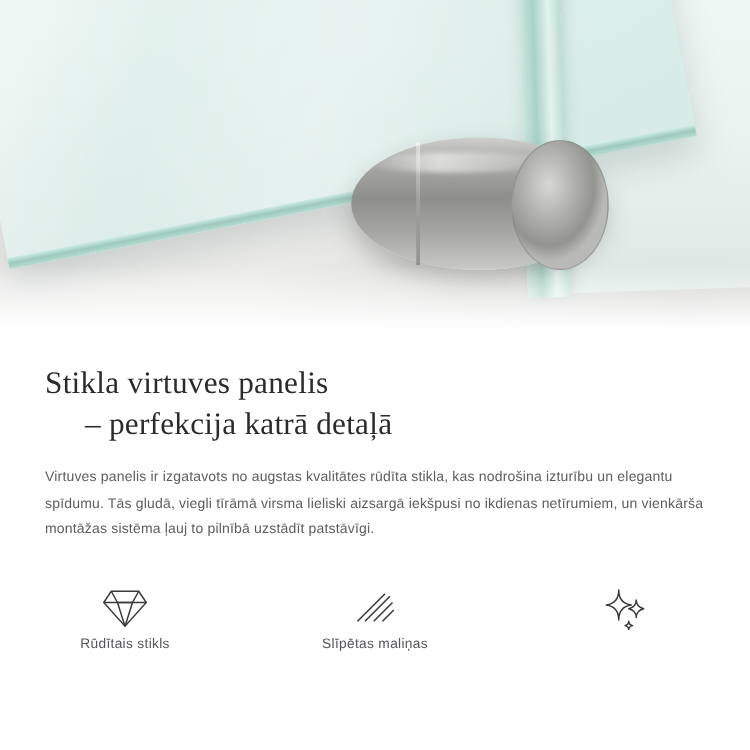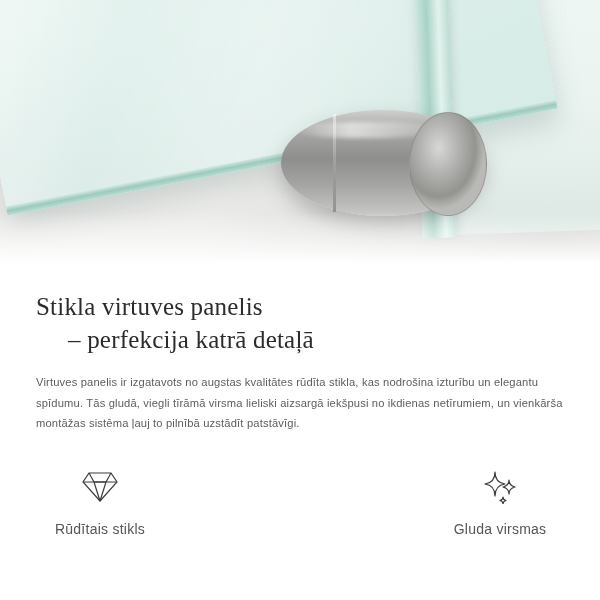--- a/index.html
+++ b/index.html
@@ -184,22 +184,21 @@
     text-align: center;
     color: #4a4a4a;
   }
   .feature .ficon {
     height: 42px;
     display: flex;
     align-items: center;
     justify-content: center;
   }
   .feature .flabel {
-    margin-top: 12px;
-    font-size: 14px;
+    font-size: 11px;
     color: #55555a;
     letter-spacing: 0.25px;
     line-height: 1.3;
   }
   svg { display: block; }
 </style>
 </head>
 <body>
 
 <div class="page">
@@ -243,27 +242,37 @@
           <path d="M8 3 L30 3 L36 12 L19 31 L2 12 Z"></path>
           <path d="M2 12 L36 12"></path>
           <path d="M8 3 L13 12 L19 31"></path>
           <path d="M30 3 L25 12 L19 31"></path>
           <path d="M13 12 L25 12"></path>
         </svg>
       </div>
       <div class="flabel">Rūdītais stikls</div>
     </div>
 
+    <div class="feature">
+      <div class="ficon">
+        <svg width="36" height="32" viewBox="0 0 36 32" fill="none" stroke="#3b3b3b" stroke-width="1.3">
+          <path d="M4 26 L26 4"></path>
+          <path d="M10 26 L30 6"></path>
+          <path d="M17 26 L32 11"></path>
+          <path d="M24 26 L33 17"></path>
+        </svg>
+      </div>
+      <div class="flabel">Slīpētas maliņas</div>
+    </div>
 
 
     <div class="feature">
       <div class="ficon">
         <svg width="38" height="34" viewBox="0 0 38 34" fill="none" stroke="#3b3b3b" stroke-width="1.2" stroke-linejoin="round">
           <path d="M14 2 C14 9 11 13 4 14 C11 15 14 19 14 26 C14 19 17 15 24 14 C17 13 14 9 14 2 Z"></path>
           <path d="M28 10 C28 14 26 16 22 17 C26 18 28 20 28 24 C28 20 30 18 34 17 C30 16 28 14 28 10 Z"></path>
           <path d="M22 27 C22 29 21 30 19 30.5 C21 31 22 32 22 34 C22 32 23 31 25 30.5 C23 30 22 29 22 27 Z"></path>
         </svg>
       </div>
-      <div class="flabel">Gluda virsmas</div>
     </div>
 
   </div>
 </div>
 
 </body></html>

